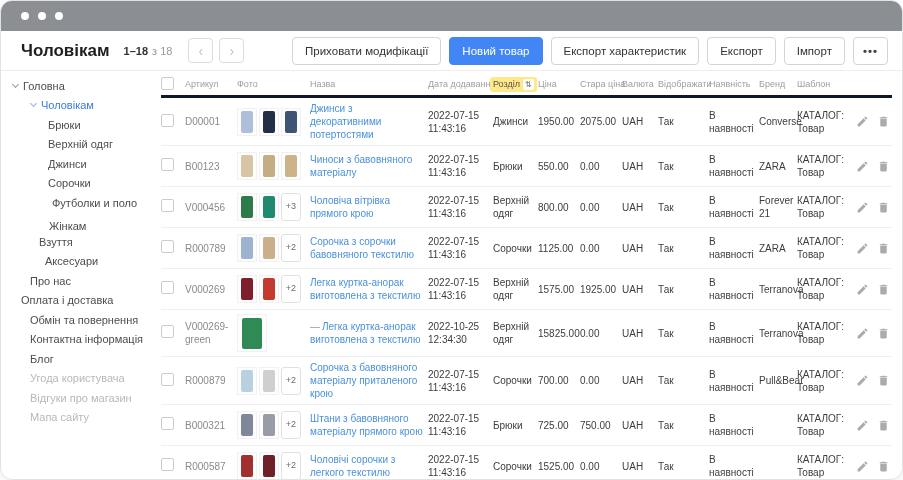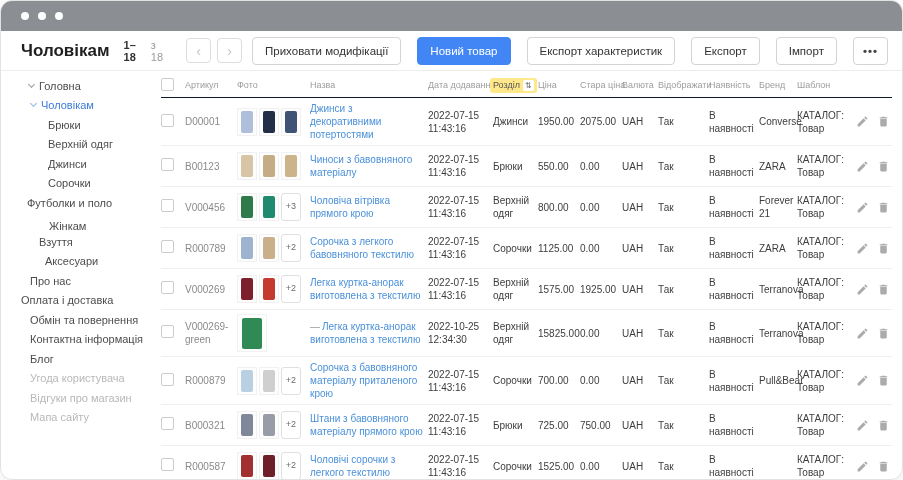--- a/index.html
+++ b/index.html
@@ -15,21 +15,21 @@
 
   
   .header { height:40px; display:flex; align-items:center; padding:0 14px 0 20px; gap:10px; border-bottom:1px solid #ededed; }
   .page-title { font-size:17px; font-weight:bold; color:#1f1f1f; margin-right:4px; }
   .pg { display:flex; align-items:baseline; gap:4px; font-size:11px; }
   .pg .range { font-weight:bold; color:#333; }
   .pg .total { color:#9a9a9a; }
   .nav-btns { display:flex; gap:6px; margin-left:6px; }
   .nav-btn { width:25px; height:25px; border:1px solid #ddd; border-radius:4px; background:#fff;
              display:flex; align-items:center; justify-content:center; color:#c2c2c2; font-size:14px; cursor:pointer; }
-  .actions { margin-left:auto; display:flex; gap:16px; align-items:center; }
+  .actions { margin-left:auto; display:flex; gap:8px; align-items:center; }
   .btn { height:28px; padding:0 12px; border:1px solid #d4d4d4; border-radius:4px; background:#fff;
          font-size:11.5px; color:#333; font-family:inherit; cursor:pointer; white-space:nowrap; }
   .btn.primary { background:#4286f5; border-color:#4286f5; color:#fff; }
   .btn.more { padding:0 9px; letter-spacing:1px; color:#444; font-weight:bold; }
 
   
   .bodywrap { display:flex; height:calc(100% - 70px); }
 
   
   .sidebar { width:152px; flex:none; padding-top:5px; overflow:hidden; }
@@ -38,21 +38,21 @@
   .side-item.section { color:#8f9db3; }
   .side-item.active { color:#3c7bd9; }
   .side-item.muted { color:#b8b8b8; }
   .chev { width:5px; height:5px; border-right:1.4px solid currentColor; border-bottom:1.4px solid currentColor;
           transform:rotate(45deg); margin-top:-3px; opacity:.55; flex:none; }
 
   
   .main { flex:1; padding:2px 10px 0 8px; overflow:hidden; }
   .grid { display:grid; grid-template-columns:24px 52px 73px 118px 65px 45px 42px 42px 36px 51px 50px 38px 56px 1fr;
           align-items:center; }
-  .thead { height:25px; border-bottom:1px solid #0f172a; font-size:9px; color:#9d9d9d; }
+  .thead { height:25px; border-bottom:3px solid #0f172a; font-size:9px; color:#9d9d9d; }
   .hcell { white-space:nowrap; padding-right:4px; cursor:pointer; }
   .section-h { display:inline-flex; align-items:center; gap:3px; background:#ffe88a; border-radius:3px;
                padding:2px 3px; margin-left:-3px; }
   .section-h .lbl { color:#555; }
   .sort-badge { background:#fff; border-radius:2px; font-size:8px; color:#666; padding:0 2px; line-height:11px; }
 
   .checkbox { width:13px; height:13px; border:1px solid #ccc; border-radius:2px; background:#fff;
               display:inline-block; cursor:pointer; }
 
   .row { border-bottom:1px solid #efefef; min-height:41px; font-size:10px; color:#3d3d3d; padding:4px 0; }
@@ -103,41 +103,41 @@
       <button class="btn primary">Новий товар</button>
       <button class="btn">Експорт характеристик</button>
       <button class="btn">Експорт</button>
       <button class="btn">Імпорт</button>
       <button class="btn more">•••</button>
     </div>
   </div>
 
   <div class="bodywrap">
     <aside class="sidebar" id="sidebar">
-        <div class="side-item" style="padding-left: 28px;">
+        <div class="side-item" style="padding-left: 12px;">
           <span class="chev"></span>
           <span>Головна</span>
         </div>
         <div class="side-item active" style="padding-left: 30px;">
           <span class="chev"></span>
           <span>Чоловікам</span>
         </div>
         <div class="side-item" style="padding-left: 47px;">
           <span>Брюки</span>
         </div>
         <div class="side-item" style="padding-left: 47px;">
           <span>Верхній одяг</span>
         </div>
         <div class="side-item" style="padding-left: 47px;">
           <span>Джинси</span>
         </div>
         <div class="side-item" style="padding-left: 47px;">
           <span>Сорочки</span>
         </div>
-        <div class="side-item" style="padding-left: 26px;">
+        <div class="side-item" style="padding-left: 51px;">
           <span>Футболки и поло</span>
         </div>
         <div class="side-item" style="padding-left: 48px; align-items: flex-end;">
           <span>Жінкам</span>
         </div>
         <div class="side-item" style="padding-left: 38px;">
           <span>Взуття</span>
         </div>
         <div class="side-item" style="padding-left: 44px;">
           <span>Аксесуари</span>
@@ -316,21 +316,21 @@
               <div class="photos">
                 <span class="thumb">
                   <i style="background: rgb(157, 179, 207);"></i>
                 </span>
                 <span class="thumb">
                   <i style="background: rgb(201, 176, 138);"></i>
                 </span>
                 <span class="more-badge">+2</span>
               </div>
             </div>
-    <div class="cell name"><a>Сорочка з легкого бавовняного текстилю</a></div>
+    <div class="cell name"><a>Сорочка з сорочки бавовняного текстилю</a></div>
     <div class="cell">2022-07-15 11:43:16</div>
     <div class="cell">Сорочки</div>
     <div class="cell">1125.00</div>
     <div class="cell">0.00</div>
     <div class="cell">UAH</div>
     <div class="cell">Так</div>
     <div class="cell">В наявності</div>
     <div class="cell">ZARA</div>
     <div class="cell">КАТАЛОГ: Товар</div>
     <div class="cell acts">

